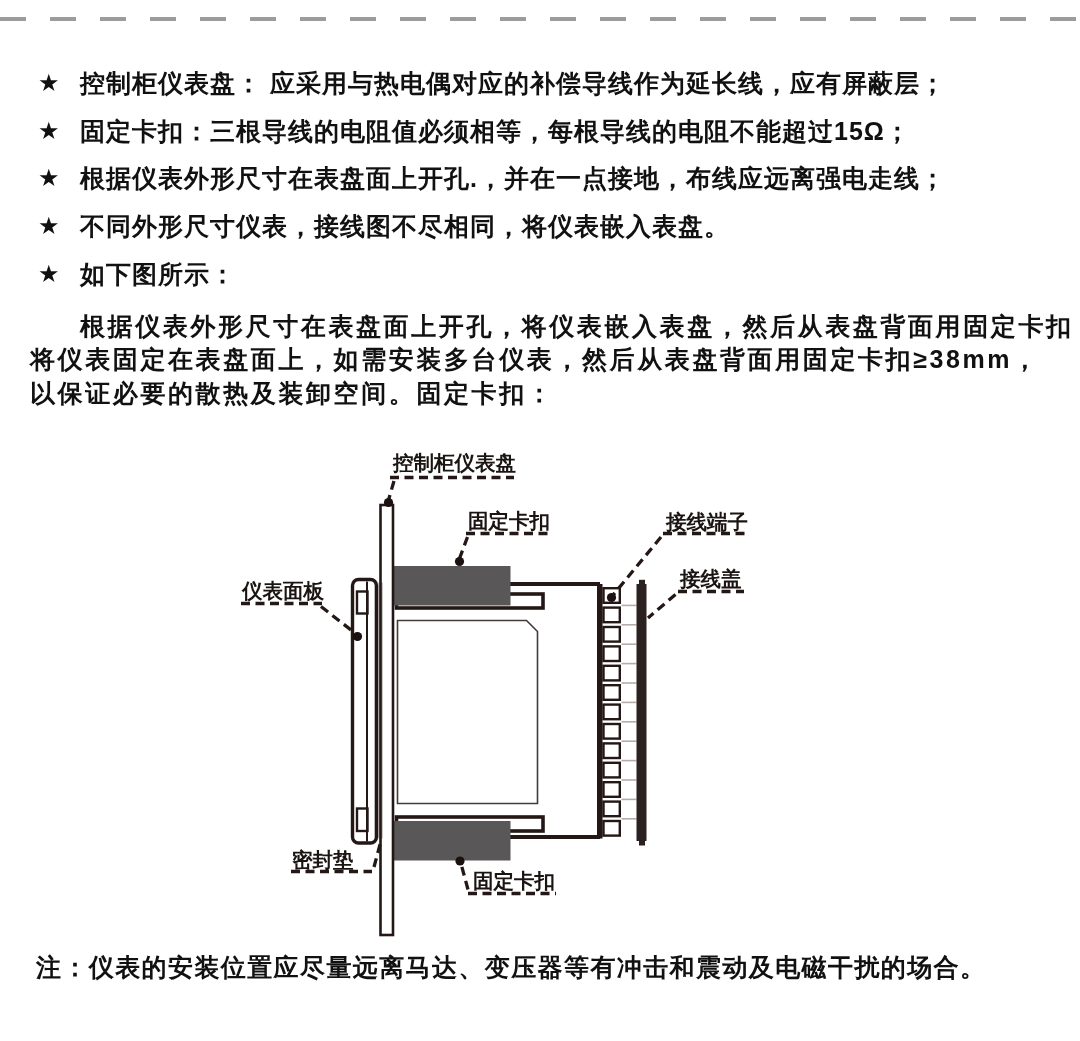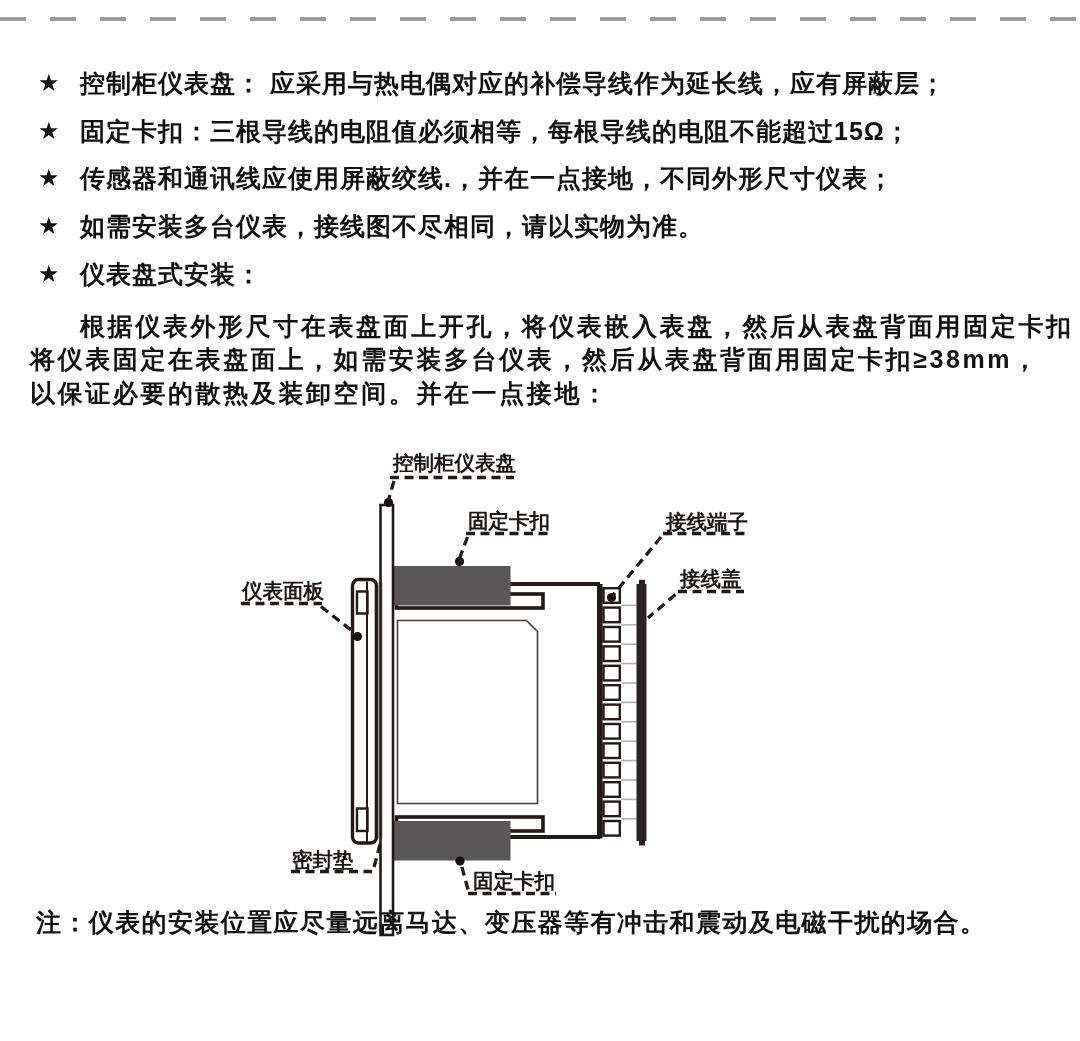--- a/index.html
+++ b/index.html
@@ -15,21 +15,21 @@
     position:absolute;left:38px;display:flex;align-items:flex-start;
     font-size:25px;font-weight:700;line-height:28px;white-space:nowrap;letter-spacing:1px;
   }
   .bullet .star{width:42px;font-size:24px;letter-spacing:0;}
   .para-line{
     position:absolute;left:30px;font-size:25px;font-weight:700;line-height:30px;
     white-space:nowrap;letter-spacing:2.6px;
   }
   .para-line.indent{padding-left:50px;}
   .note{
-    position:absolute;left:36px;top:906px;font-size:25px;font-weight:700;
+    position:absolute;left:36px;top:951px;font-size:25px;font-weight:700;
     white-space:nowrap;letter-spacing:1.4px;
   }
   .diagram{position:absolute;left:0;top:430px;}
   .diagram text{
     font-family:"Liberation Sans","DejaVu Sans",sans-serif;
     font-size:20.5px;font-weight:700;fill:#1a1412;
   }
   .dline{stroke:#231815;stroke-width:3.3;fill:none;stroke-dasharray:9 5.5;}
   .sline{stroke:#231815;fill:none;}
 </style>
@@ -43,34 +43,34 @@
   <div class="bullet" style="top:69px">
     <span class="star">★</span>
     <span>控制柜仪表盘： 应采用与热电偶对应的补偿导线作为延长线，应有屏蔽层；</span>
   </div>
   <div class="bullet" style="top:117px">
     <span class="star">★</span>
     <span>固定卡扣：三根导线的电阻值必须相等，每根导线的电阻不能超过15Ω；</span>
   </div>
   <div class="bullet" style="top:164px">
     <span class="star">★</span>
-    <span>传感器和通讯线应使用屏蔽绞线.，并在一点接地，不同外形尺寸仪表；</span>
+    <span>根据仪表外形尺寸在表盘面上开孔.，并在一点接地，布线应远离强电走线；</span>
   </div>
   <div class="bullet" style="top:212px">
     <span class="star">★</span>
-    <span>如需安装多台仪表，接线图不尽相同，请以实物为准。</span>
+    <span>不同外形尺寸仪表，接线图不尽相同，将仪表嵌入表盘。</span>
   </div>
   <div class="bullet" style="top:260px">
     <span class="star">★</span>
-    <span>仪表盘式安装：</span>
+    <span>如下图所示：</span>
   </div>
 
   <div class="para-line indent" style="top:311px">根据仪表外形尺寸在表盘面上开孔，将仪表嵌入表盘，然后从表盘背面用固定卡扣</div>
   <div class="para-line" style="top:344px">将仪表固定在表盘面上，如需安装多台仪表，然后从表盘背面用固定卡扣≥38mm，</div>
-  <div class="para-line" style="top:378px">以保证必要的散热及装卸空间。并在一点接地：</div>
+  <div class="para-line" style="top:378px">以保证必要的散热及装卸空间。固定卡扣：</div>
 
   <svg class="diagram" width="1080" height="520" viewBox="0 0 1080 520" xmlns="http://www.w3.org/2000/svg">
     <defs>
       <pattern id="hatch" patternUnits="userSpaceOnUse" width="9.2" height="9.2">
         <path d="M0,9.2 L9.2,0" stroke="#231815" stroke-width="2.4"></path>
         <path d="M-2.3,2.3 L2.3,-2.3" stroke="#231815" stroke-width="2.4"></path>
         <path d="M6.9,11.5 L11.5,6.9" stroke="#231815" stroke-width="2.4"></path>
       </pattern>
     </defs>
 

